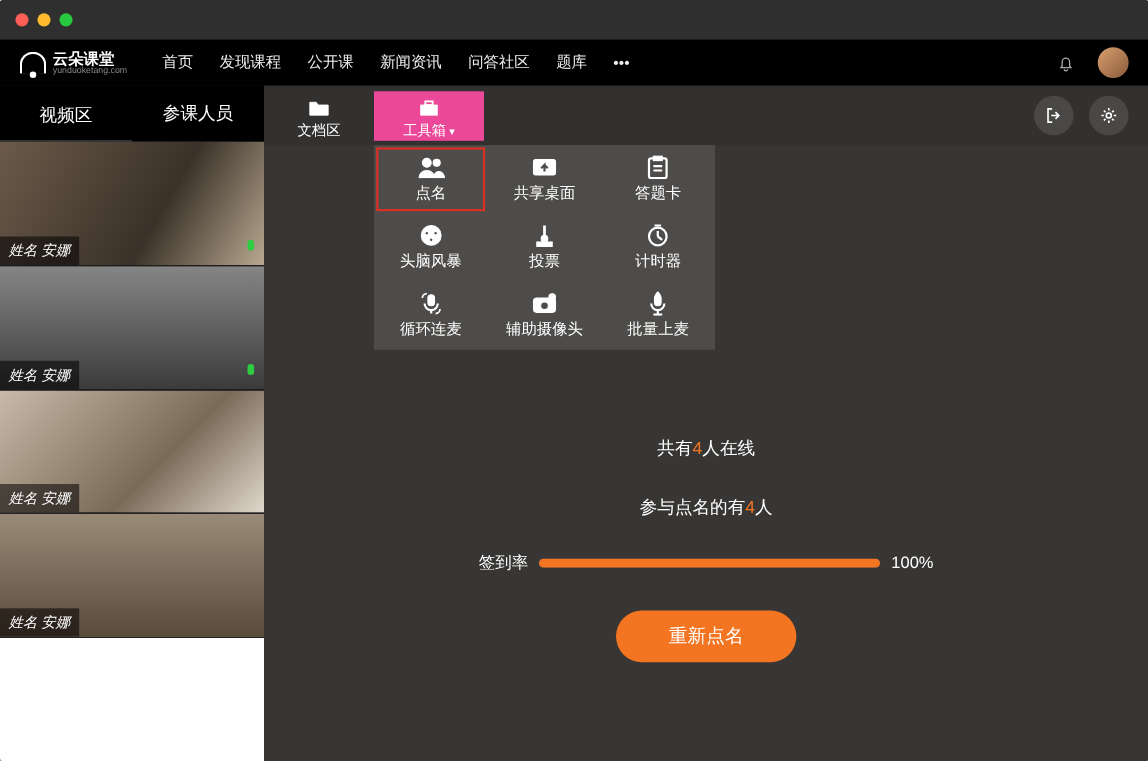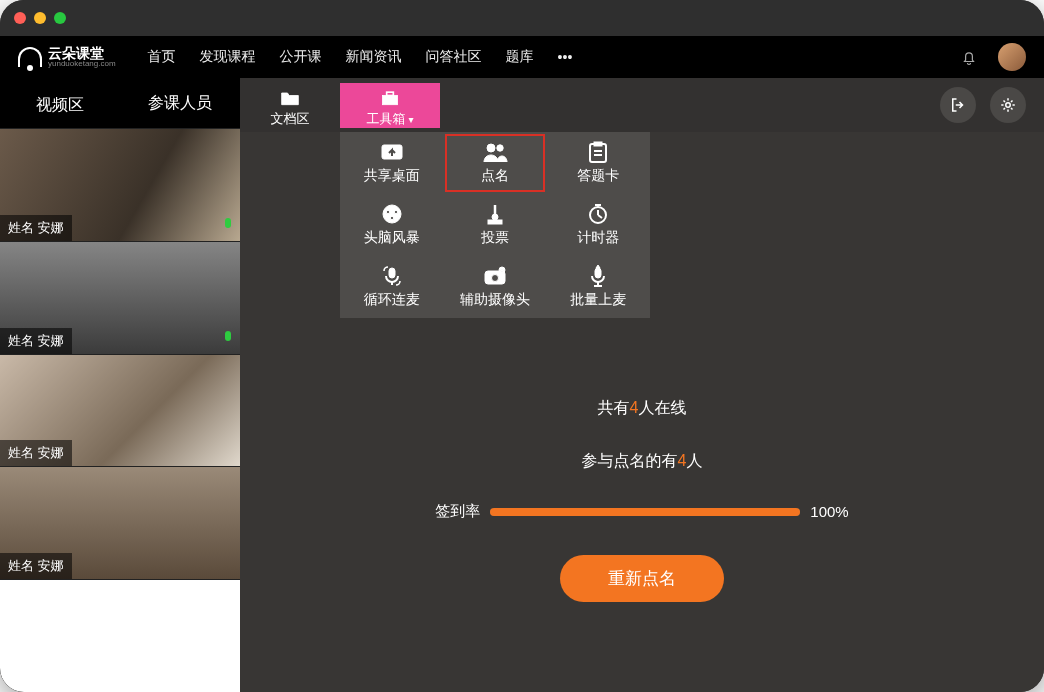--- a/index.html
+++ b/index.html
@@ -8,21 +8,21 @@
     font-family: "Microsoft YaHei", "PingFang SC", sans-serif;
     background: #fff;
     display: flex;
     align-items: center;
     justify-content: center;
   }
   .window {
     width: 1044px;
     height: 692px;
     background: #2d2b2a;
-    border-radius: 24px;
+    border-radius: 3px;
     overflow: hidden;
     display: flex;
     flex-direction: column;
     box-shadow: 0 8px 30px rgba(0,0,0,0.4);
   }
   .titlebar {
     height: 36px;
     background: #2f2f2f;
     display: flex;
     align-items: center;
@@ -106,20 +106,21 @@
     border-top:1px solid #222;
     overflow:hidden;
   }
   .vcell .namebar {
     position:absolute;
     left:0; bottom:0;
     background:rgba(0,0,0,0.55);
     color:#fff;
     font-size:13px;
     padding:4px 8px;
+    font-style:italic;
   }
   .vcell .mic {
     position:absolute;
     right:6px; bottom:8px;
     width:12px; height:16px;
   }
   .vcell .mic svg { fill:#2ecc40; }
   .vcell.blank { background:#fff; }
   
   .bg1{background:linear-gradient(120deg,#6b5a4a 0%,#3a3128 60%,#b8a890 100%);}
@@ -313,39 +314,39 @@
           <div class="circle-btn">
             <svg viewBox="0 0 24 24">
                 <circle cx="12" cy="12" r="3" fill="none" stroke-width="2"></circle>
                 <path d="M12 3v3M12 18v3M3 12h3M18 12h3M6 6l2 2M16 16l2 2M6 18l2-2M16 8l2-2" stroke-width="2"></path>
               </svg>
           </div>
         </div>
       </div>
 
       <div class="drop">
-        <div class="ditem">
-          <div class="ico">
-              <svg width="24" height="20" viewBox="0 0 24 20">
-                <rect x="2" y="3" width="20" height="14" rx="2" fill="#fff"></rect>
-                <path d="M12 14V8l-3 3M12 8l3 3" stroke="#4e4c4a" stroke-width="2" fill="none"></path>
-              </svg>
-            </div>
-          <span>共享桌面</span>
-        </div>
         <div class="ditem selected">
           <div class="ico">
               <svg width="26" height="20" viewBox="0 0 26 20">
                 <circle cx="9" cy="6" r="4" fill="#fff"></circle>
                 <circle cx="18" cy="6" r="3.2" fill="#fff"></circle>
                 <path d="M2 20c0-4 3-7 7-7s7 3 7 7" fill="#fff"></path>
                 <path d="M15 20c0-3 2-6 5-6s5 3 5 6" fill="#fff"></path>
               </svg>
             </div>
           <span>点名</span>
+        </div>
+        <div class="ditem">
+          <div class="ico">
+              <svg width="24" height="20" viewBox="0 0 24 20">
+                <rect x="2" y="3" width="20" height="14" rx="2" fill="#fff"></rect>
+                <path d="M12 14V8l-3 3M12 8l3 3" stroke="#4e4c4a" stroke-width="2" fill="none"></path>
+              </svg>
+            </div>
+          <span>共享桌面</span>
         </div>
         <div class="ditem">
           <div class="ico">
               <svg width="20" height="22" viewBox="0 0 20 22">
                 <rect x="2" y="3" width="16" height="18" rx="2" fill="none" stroke="#fff" stroke-width="2"></rect>
                 <rect x="6" y="1" width="8" height="4" fill="#fff"></rect>
                 <path d="M6 10h8M6 14h8" stroke="#fff" stroke-width="2"></path>
               </svg>
             </div>
           <span>答题卡</span>

